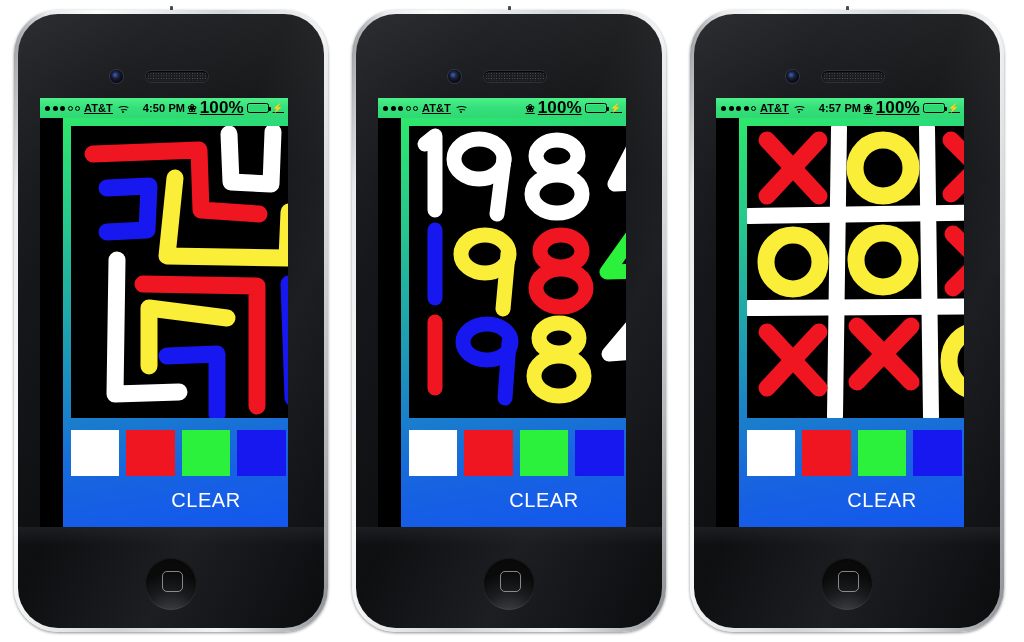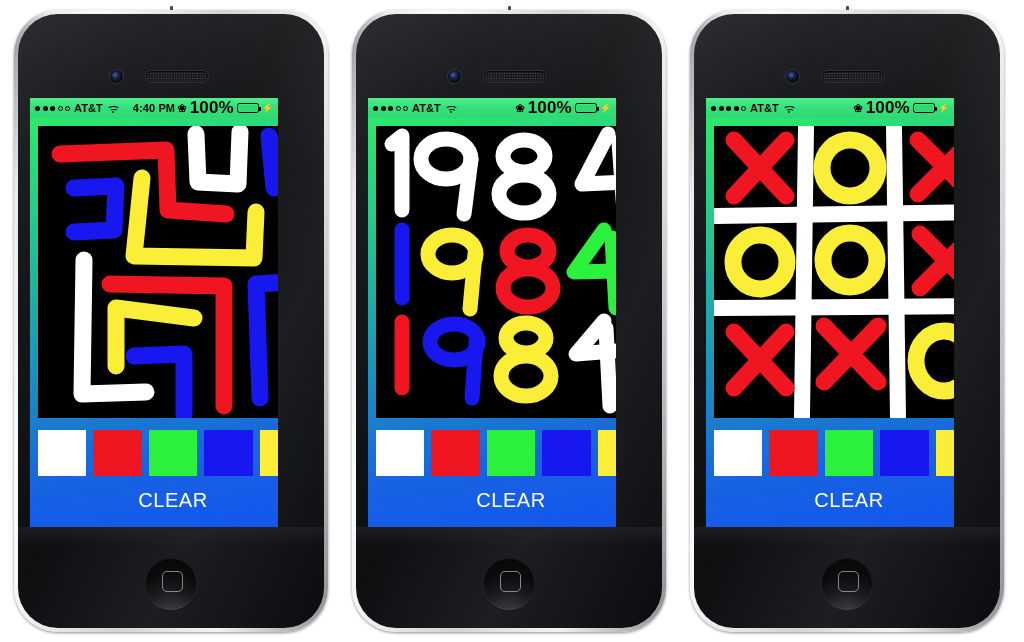--- a/index.html
+++ b/index.html
@@ -59,22 +59,22 @@
     background:radial-gradient(circle at 50% 118%,#4a4b4e 0%,#1b1c1e 42%,#0a0a0b 70%);
     box-shadow:inset 0 0 0 1px rgba(150,152,156,.16),inset 0 1px 2px rgba(0,0,0,.9);
   }
   .home-square{
     position:absolute;left:50%;top:50%;width:19px;height:19px;margin-left:-9.5px;margin-top:-13px;
     border:1.6px solid rgba(205,208,212,.62);border-radius:5px;
   }
 
   
   .screen{
-    position:absolute;left:12px;top:84px;width:248px;height:429px;
-    background:#000;overflow:hidden;
+    position:absolute;left:22px;top:84px;width:248px;height:429px;
+    background:#000;overflow:hidden;text-decoration:underline;
   }
 
   .statusbar{
     position:relative;height:20px;width:100%;
     background:linear-gradient(180deg,#4cf08a 0%,#35e07a 48%,#2fd873 100%);
     display:flex;align-items:center;color:#000;font-size:11px;font-weight:bold;
     letter-spacing:.1px;
   }
   .sb-left{display:flex;align-items:center;gap:4px;padding-left:5px;}
   .dots{display:flex;gap:2.5px;align-items:center;}
@@ -93,20 +93,21 @@
   .bt{font-size:11px;line-height:1;}
   .battpct{font-size:17px;font-weight:bold;}
   .battery{position:relative;width:22px;height:10px;border:1.2px solid #000;border-radius:2.5px;box-sizing:border-box;}
   .battery::after{content:"";position:absolute;right:-3.4px;top:2.7px;width:2px;height:4px;background:#000;border-radius:0 1px 1px 0;}
   .battfill{position:absolute;left:1px;top:1px;bottom:1px;width:18px;background:#2fd873;border-radius:1px;}
   .bolt{font-size:9px;line-height:1;margin-left:1px;}
 
   .app{
     position:relative;width:100%;height:409px;
     background:linear-gradient(170deg,#2ee86c 0%,#25c491 26%,#1b8fbf 58%,#1763e0 82%,#1356f0 100%);
+    margin-left:23px;
   }
   .canvas{
     position:absolute;left:8px;top:8px;width:270px;height:292px;
     background:#000;overflow:hidden;
   }
   .canvas svg{display:block;width:270px;height:292px;}
 
   .palette{position:absolute;left:8px;top:312px;width:270px;height:46px;display:flex;gap:7px;}
   .swatch{flex:1;height:46px;}
 
@@ -146,21 +147,21 @@
                 <i class="dot off"></i>
                 <i class="dot off"></i>
             </span>
             <span class="carrier">AT&amp;T</span>
             <span class="wifi">
                 <i></i>
                 <i></i>
                 <i></i>
               </span>
           </div>
-          <div class="sb-center">4:40 PM</div>
+          <div class="sb-center">4:50 PM</div>
           <div class="sb-right">
             <span class="bt">❀</span>
             <span class="battpct">100%</span>
             <span class="battery">
                 <i class="battfill"></i>
               </span>
             <span class="bolt">⚡</span>
           </div>
         </div>
 
@@ -319,20 +320,21 @@
                 <i class="dot on"></i>
                 <i class="dot off"></i>
             </span>
             <span class="carrier">AT&amp;T</span>
             <span class="wifi">
                 <i></i>
                 <i></i>
                 <i></i>
               </span>
           </div>
+          <div class="sb-center">4:57 PM</div>
           <div class="sb-right">
             <span class="bt">❀</span>
             <span class="battpct">100%</span>
             <span class="battery">
                 <i class="battfill"></i>
               </span>
             <span class="bolt">⚡</span>
           </div>
         </div>
 

